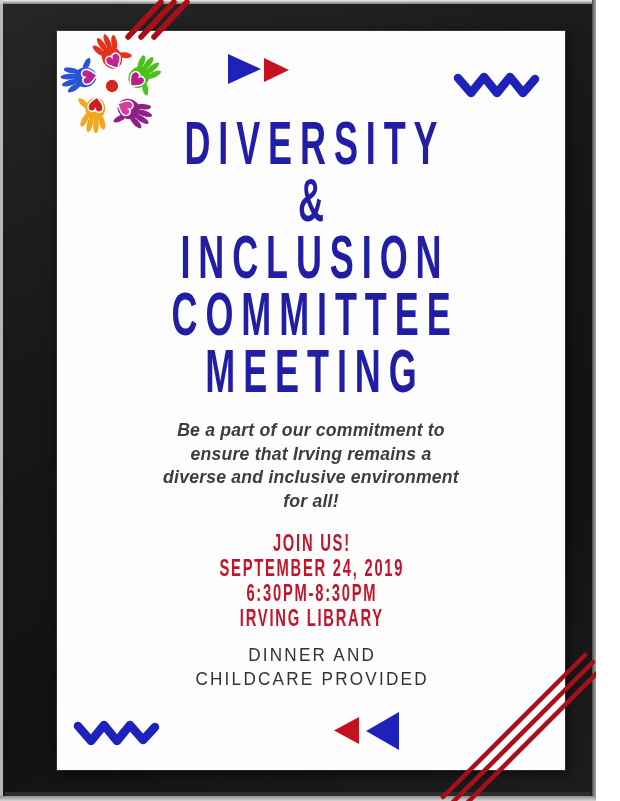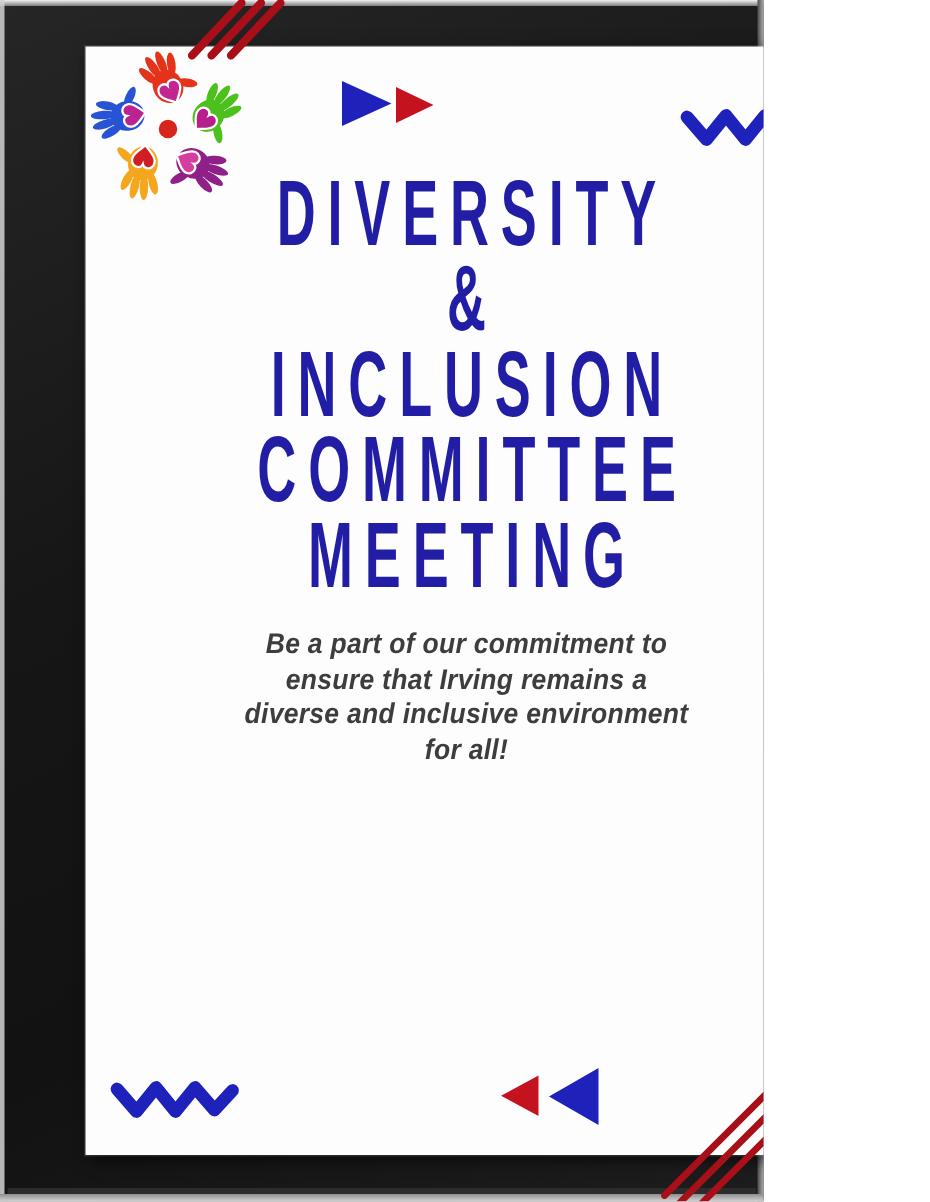--- a/index.html
+++ b/index.html
@@ -1,17 +1,17 @@
 <!DOCTYPE html>
 <html><head>
 <meta charset="utf-8">
 <style>
   html,body { margin:0; padding:0; background:#ffffff; }
   .photo {
-    position:relative; width:509px; height:801px; overflow:hidden;
+    position:relative; width:596px; height:801px; overflow:hidden;
     background:linear-gradient(155deg,#262626 0%,#161616 40%,#121212 70%,#1d1d1d 100%);
     font-family:"Liberation Sans", sans-serif;
   }
   .edge { position:absolute; }
   .edge-top    { left:0; top:0; right:0; height:4px; background:linear-gradient(#f1f1f1,#7d7d7d); }
   .edge-left   { left:0; top:0; bottom:0; width:3px; background:#d2d2d2; opacity:.85; }
   .edge-right  { right:0; top:0; bottom:0; width:4px; background:linear-gradient(90deg,#4c4c4c,#ababab); }
   .edge-bottom { left:0; bottom:0; right:0; height:5px; background:linear-gradient(#8e8e8e,#d4d4d4); }
   .bevel-bottom{ left:5px; right:5px; bottom:5px; height:4px; background:#2c2c2c; }
 
@@ -144,21 +144,31 @@
       <div class="line title-line">MEETING</div>
     </div>
 
     <div class="block body-block">
       <div class="line body-line">Be a part of our commitment to</div>
       <div class="line body-line">ensure that Irving remains a</div>
       <div class="line body-line">diverse and inclusive environment</div>
       <div class="line body-line">for all!</div>
     </div>
 
+    <div class="block event-block">
+      <div class="line event-line">JOIN US!</div>
+      <div class="line event-line">SEPTEMBER 24, 2019</div>
+      <div class="line event-line">6:30PM-8:30PM</div>
+      <div class="line event-line">IRVING LIBRARY</div>
+    </div>
 
+    <div class="block footer-block">
+      <div class="line footer-line">DINNER AND</div>
+      <div class="line footer-line">CHILDCARE PROVIDED</div>
+    </div>
 
     <svg class="abs" style="left:14px; top:684px;" width="92" height="32" viewBox="0 0 92 32">
       <polyline points="7,11 20,26 33,10 46,26 59,10 72,25 84,12" fill="none" stroke-width="8.5" stroke-linecap="round" stroke-linejoin="round" stroke="#1e22bb"></polyline>
     </svg>
 
     <svg class="abs" style="left:273px; top:679px;" width="70" height="42" viewBox="0 0 70 42">
       <polygon points="29,7 29,34 4,20.5" fill="#c5121f"></polygon>
       <polygon points="69,2 69,40 36,21" fill="#1e22bb"></polygon>
     </svg>
   </div>

